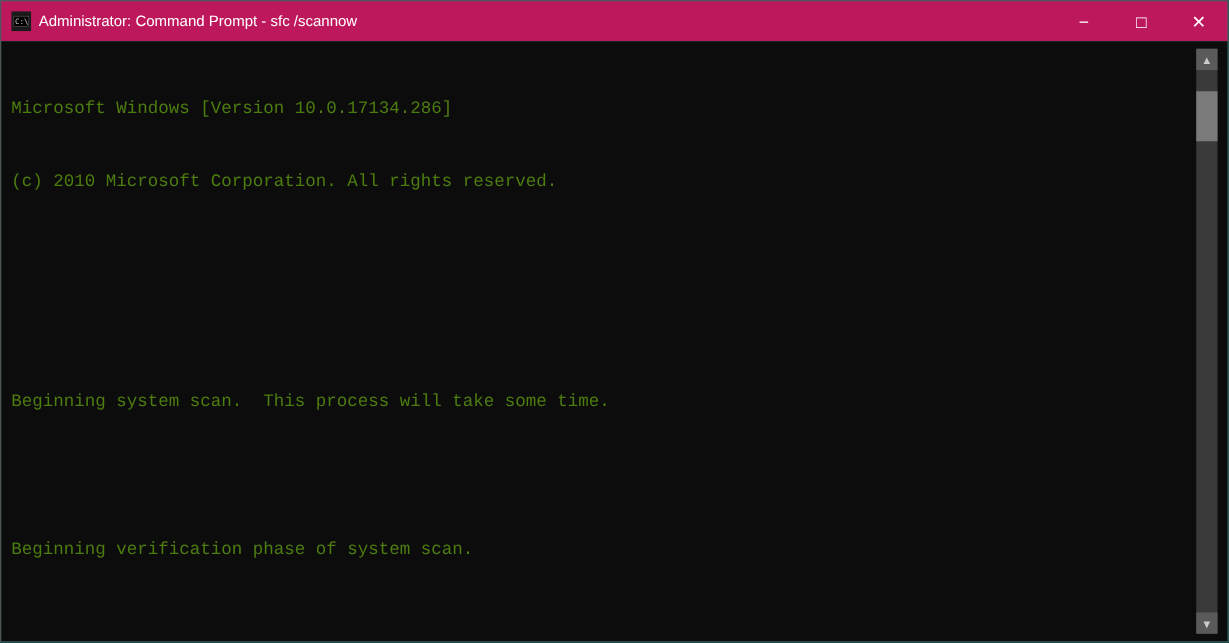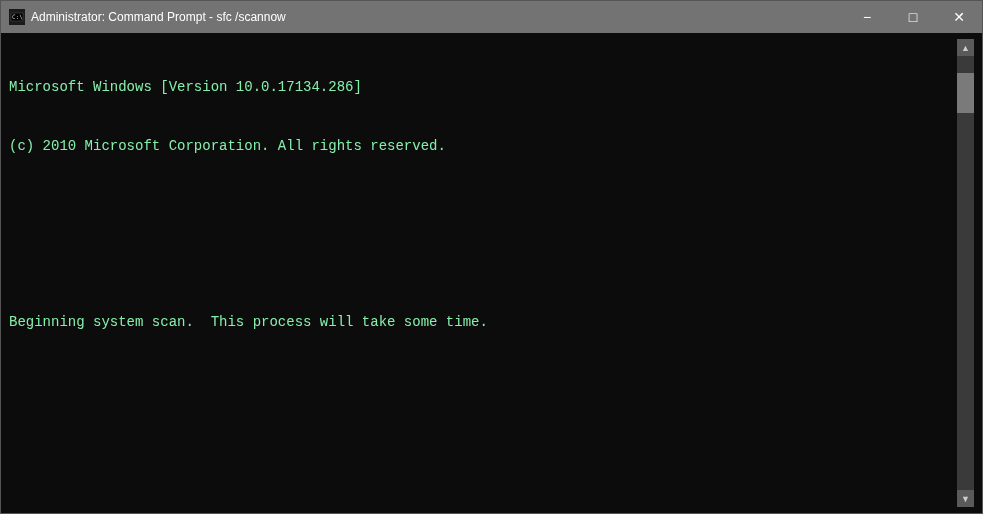--- a/index.html
+++ b/index.html
@@ -22,21 +22,21 @@
       width: 983px;
       height: 514px;
       display: flex;
       flex-direction: column;
       border: 1px solid #555;
       box-shadow: 2px 2px 8px rgba(0,0,0,0.5);
     }
 
     .title-bar {
       height: 32px;
-      background: #737373;
+      background: #be185d;
       display: flex;
       align-items: center;
       padding: 0 8px;
       flex-shrink: 0;
       position: relative;
     }
 
     .title-bar-icon {
       width: 16px;
       height: 16px;
@@ -81,21 +81,21 @@
       flex: 1;
       background: #0c0c0c;
       padding: 6px 8px;
       overflow: hidden;
       position: relative;
       display: flex;
     }
 
     .terminal-content {
       flex: 1;
-      color: #86efac;
+      color: #4d7c0f;
       font-family: 'Consolas', 'Courier New', monospace;
       font-size: 14px;
       line-height: 1.4;
       white-space: pre;
     }
 
     .terminal-line {
       display: block;
     }
 
@@ -156,20 +156,21 @@
   </div>
 
   <div class="terminal-body">
     <div class="terminal-content">
       <span class="terminal-line">Microsoft Windows [Version 10.0.17134.286]</span>
       <span class="terminal-line">(c) 2010 Microsoft Corporation. All rights reserved.</span>
       <span class="terminal-line"> </span>
       <span class="terminal-line"> </span>
       <span class="terminal-line">Beginning system scan.  This process will take some time.</span>
       <span class="terminal-line"> </span>
+      <span class="terminal-line">Beginning verification phase of system scan.</span>
       
     </div>
     <div class="scrollbar">
       <div class="scrollbar-btn">▲</div>
       <div class="scrollbar-thumb"></div>
       <div class="scrollbar-btn">▼</div>
     </div>
   </div>
 </div>
 

